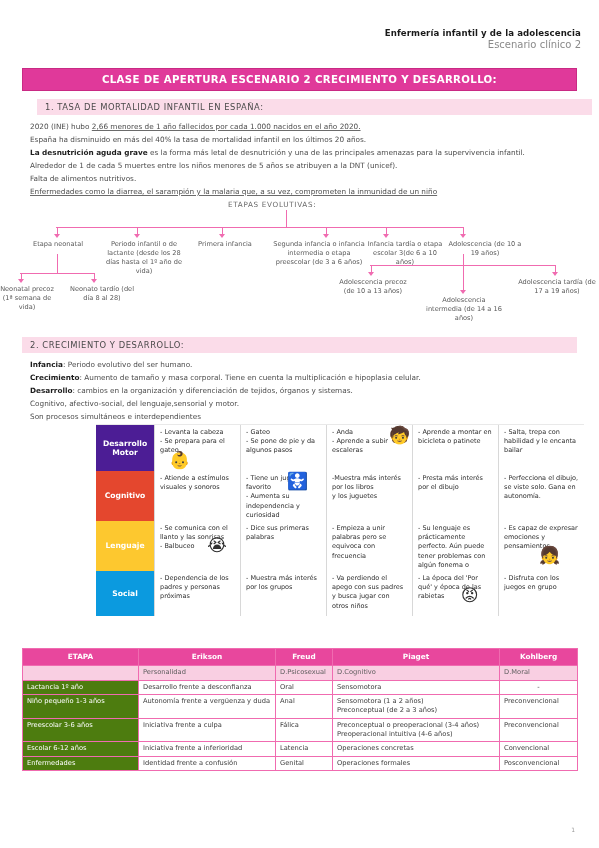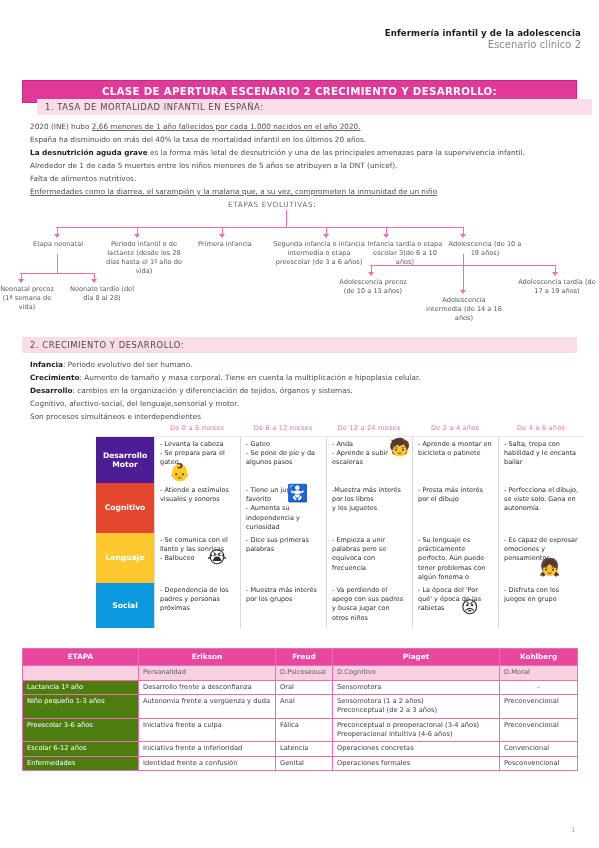--- a/index.html
+++ b/index.html
@@ -20,21 +20,21 @@
     text-align:right; line-height:1.25;
   }
   .doc-title {
     font-size:8.6px; font-weight:bold; color:#1a1a1a;
     letter-spacing:.1px;
   }
   .doc-sub { font-size:10px; color:#8a8a8a; margin-top:0; }
 
   
   .title-bar {
-    position:absolute; left:22px; top:80px; width:555px; height:23px;
+    position:absolute; left:22px; top:68px; width:555px; height:23px;
     background:#e0399a;
     border:1px solid #c92a84;
     display:flex; align-items:center; justify-content:center;
   }
   .title-bar span {
     color:#ffffff; font-size:10.2px; font-weight:bold;
     letter-spacing:.35px;
   }
 
   
@@ -210,28 +210,20 @@
 
   <div class="body-text" id="text2">
     <p><b>Infancia</b><span>: Periodo evolutivo del ser humano.</span></p>
     <p><b>Crecimiento</b><span>: Aumento de tamaño y masa corporal. Tiene en cuenta la multiplicación e hipoplasia celular.</span></p>
     <p><b>Desarrollo</b><span>: cambios en la organización y diferenciación de tejidos, órganos y sistemas.</span></p>
     <p><span>Cognitivo, afectivo-social, del lenguaje,sensorial y motor.</span></p>
     <p><span>Son procesos simultáneos e interdependientes</span></p>
   </div>
 
   <div class="devgrid">
-    <div class="dev-colhead">
-      <div class="sp"></div>
-      <div class="ch">De 0 a 6 meses</div>
-      <div class="ch">De 6 a 12 meses</div>
-      <div class="ch">De 12 a 24 meses</div>
-      <div class="ch">De 2 a 4 años</div>
-      <div class="ch">De 4 a 6 años</div>
-    </div>
     <div class="dev-body">
       <div class="dev-labels">
         <div class="dev-lab" style="height:46px;background:#4c1d95;">Desarrollo Motor</div>
         <div class="dev-lab" style="height:50px;background:#e4472e;">Cognitivo</div>
         <div class="dev-lab" style="height:50px;background:#fdc82f;">Lenguaje</div>
         <div class="dev-lab" style="height:45px;background:#0b9adf;">Social</div>
       </div>
 
       <div class="dev-col">
         <div class="dev-cell" style="height:46px;"><span class="t" style="white-space: pre-line;">- Levanta la cabeza

